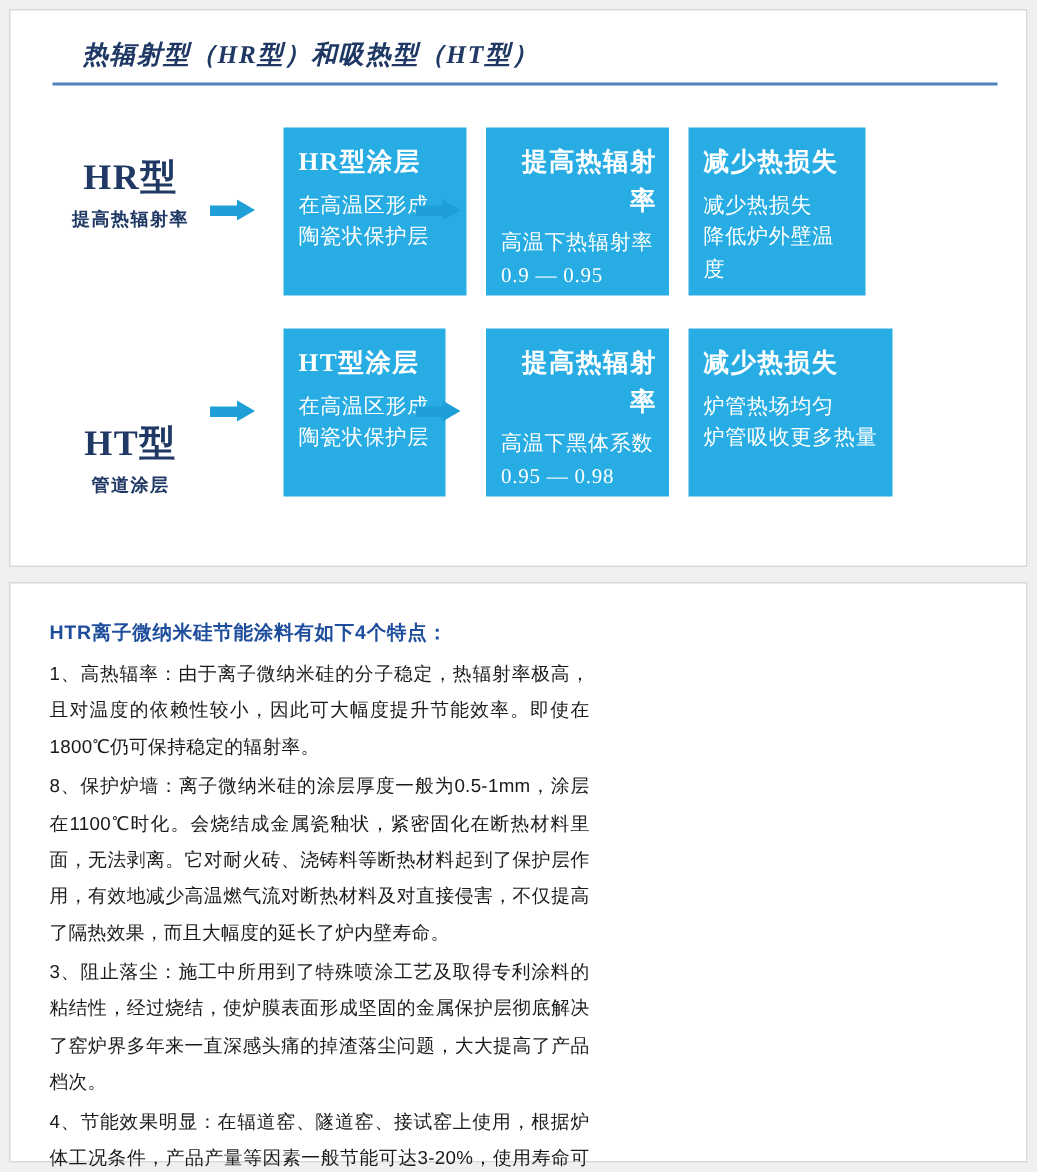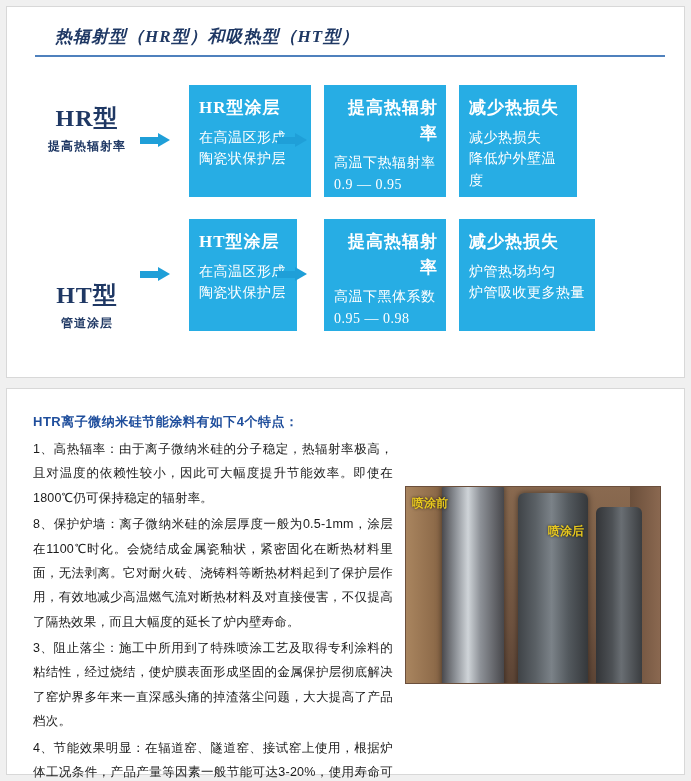--- a/index.html
+++ b/index.html
@@ -308,24 +308,14 @@
 
   <div class="feature-title">HTR离子微纳米硅节能涂料有如下4个特点：</div>
 
   <div class="feature-list">
     <p>1、高热辐率：由于离子微纳米硅的分子稳定，热辐射率极高，且对温度的依赖性较小，因此可大幅度提升节能效率。即使在1800℃仍可保持稳定的辐射率。</p>
     <p>8、保护炉墙：离子微纳米硅的涂层厚度一般为0.5-1mm，涂层在1100℃时化。会烧结成金属瓷釉状，紧密固化在断热材料里面，无法剥离。它对耐火砖、浇铸料等断热材料起到了保护层作用，有效地减少高温燃气流对断热材料及对直接侵害，不仅提高了隔热效果，而且大幅度的延长了炉内壁寿命。</p>
     <p>3、阻止落尘：施工中所用到了特殊喷涂工艺及取得专利涂料的粘结性，经过烧结，使炉膜表面形成坚固的金属保护层彻底解决了窑炉界多年来一直深感头痛的掉渣落尘问题，大大提高了产品档次。</p>
     <p>4、节能效果明显：在辐道窑、隧道窑、接试窑上使用，根据炉体工况条件，产品产量等因素一般节能可达3-20%，使用寿命可达3-5年。</p>
   </div>
 
-  <div class="photo">
-    <div class="bg"></div>
-    <div class="wood-l"></div>
-    <div class="wood-r"></div>
-    <div class="pipe pipe1"></div>
-    <div class="pipe pipe2"></div>
-    <div class="pipe pipe3"></div>
-    <div class="caption cap-before">喷涂前</div>
-    <div class="caption cap-after">喷涂后</div>
-  </div>
 
 </div>
 
 </body></html>

